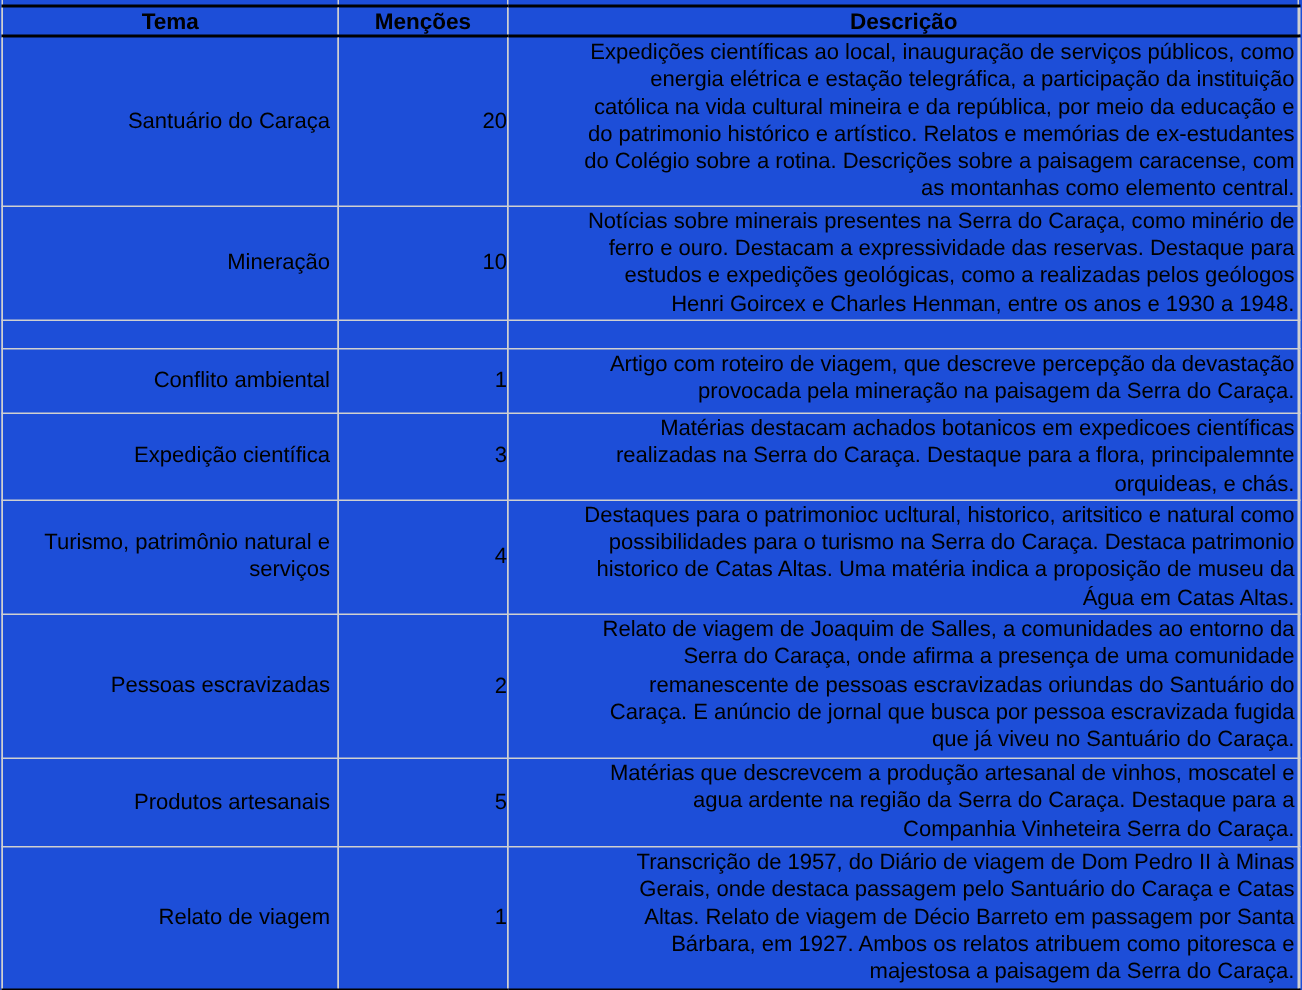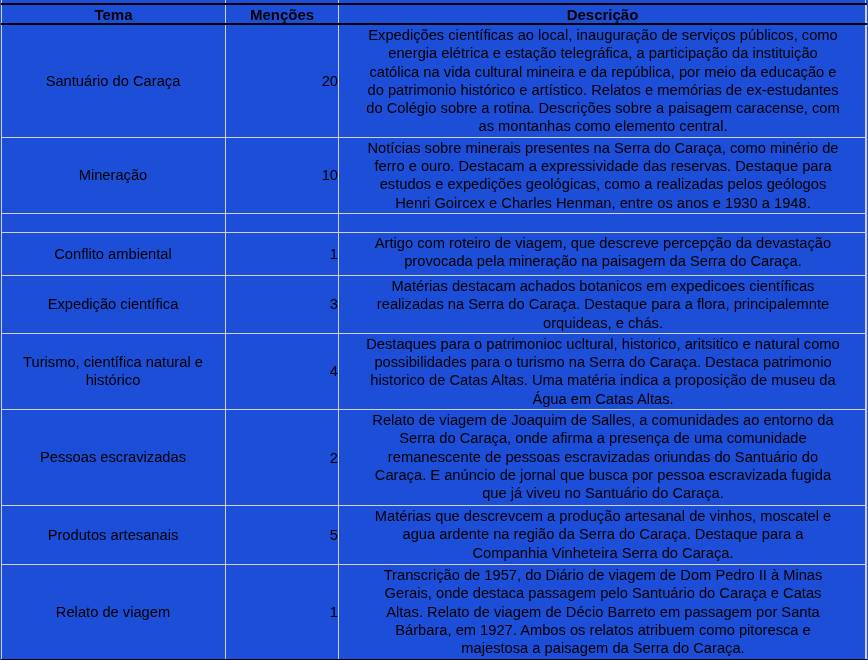--- a/index.html
+++ b/index.html
@@ -57,31 +57,31 @@
 
   tbody td {
     border: 1px solid #d0d0d0;
     padding: 0;
     overflow: hidden;
   }
   tbody tr:last-child td { border-bottom: 2px solid #000000; }
 
   td.tema {
     vertical-align: middle;
-    text-align: center;
+    text-align: right;
     padding: 0 5px 0 4px;
     line-height: 18.2px;
   }
   td.mencoes {
     vertical-align: middle;
     text-align: right;
   }
   td.desc {
     vertical-align: top;
-    text-align: center;
+    text-align: right;
     padding: 1px 3px 1px 4px;
     line-height: 18.3px;
     white-space: pre-wrap;
   }
 
   tbody tr.r1 { height: 113px; }
   tbody tr.r2 { height: 76px; }
   tbody tr.r3 { height: 19px; }
   tbody tr.r4 { height: 43px; }
   tbody tr.r5 { height: 53px; }
@@ -143,21 +143,21 @@
 provocada pela mineração na paisagem da Serra do Caraça.</td>
       </tr>
       <tr class="r5">
         <td class="tema">Expedição científica</td>
         <td class="mencoes">3</td>
         <td class="desc">Matérias destacam achados botanicos em expedicoes científicas
 realizadas na Serra do Caraça. Destaque para a flora, principalemnte
 orquideas, e chás.</td>
       </tr>
       <tr class="r6">
-        <td class="tema">Turismo, científica natural e histórico</td>
+        <td class="tema">Turismo, patrimônio natural e serviços</td>
         <td class="mencoes">4</td>
         <td class="desc">Destaques para o patrimonioc ucltural, historico, aritsitico e natural como
 possibilidades para o turismo na Serra do Caraça. Destaca patrimonio
 historico de Catas Altas. Uma matéria indica a proposição de museu da
 Água em Catas Altas.</td>
       </tr>
       <tr class="r7">
         <td class="tema">Pessoas escravizadas</td>
         <td class="mencoes">2</td>
         <td class="desc">Relato de viagem de Joaquim de Salles, a comunidades ao entorno da

